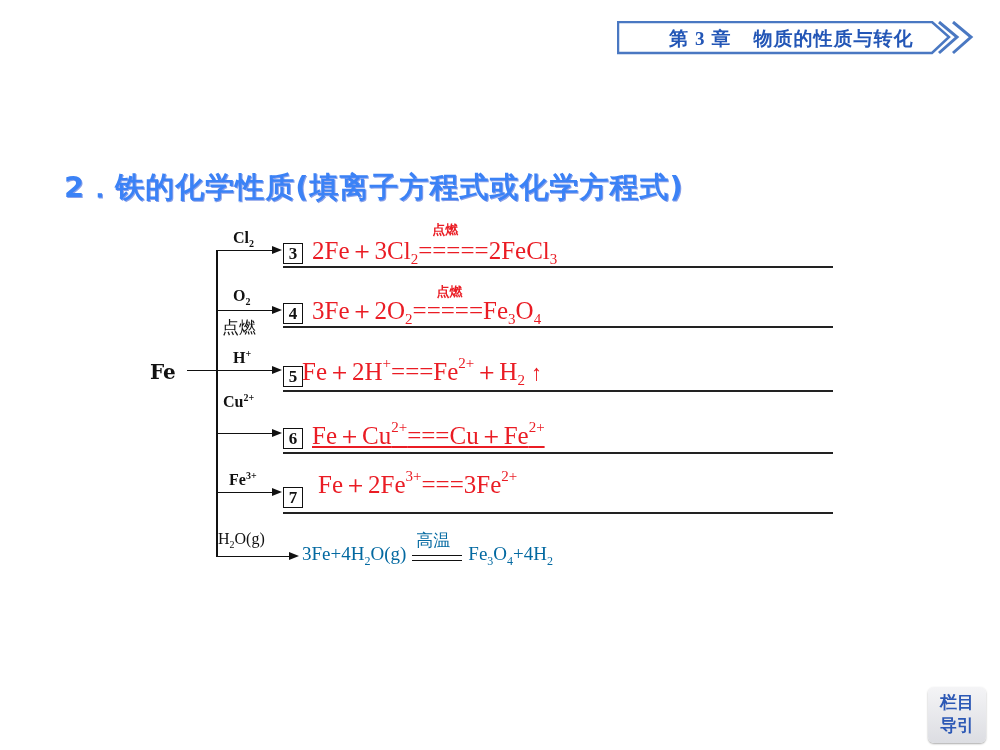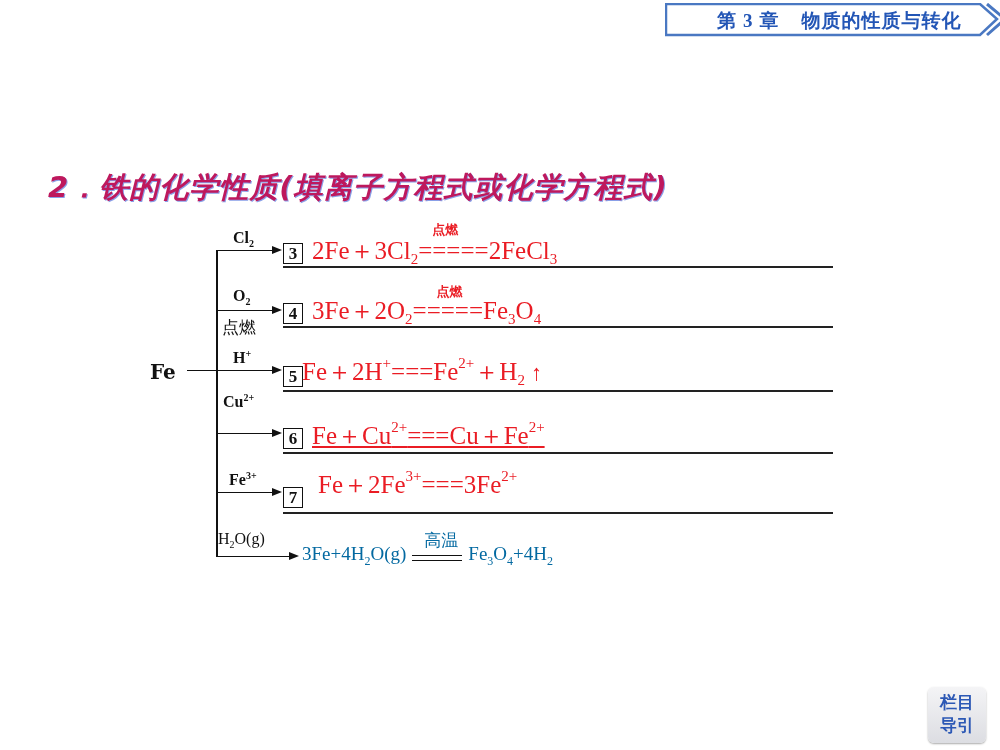--- a/index.html
+++ b/index.html
@@ -4,38 +4,37 @@
   <style>
     html, body { margin: 0; padding: 0; }
     body {
       width: 1000px; height: 750px; position: relative; overflow: hidden;
       background: #ffffff;
       font-family: "DejaVu Serif", "Liberation Serif", serif;
     }
 
     
     .banner {
-      position: absolute; left: 617px; top: 3px; width: 330px; height: 44px; margin-left: 48px;
+      position: absolute; left: 617px; top: 21px; width: 330px; height: 44px;
     }
     .banner svg { position: absolute; left: 0; top: 0; }
     .banner-text {
       position: absolute; left: 52px; top: 5px; font-size: 19px; font-weight: bold;
       color: #2356b6; letter-spacing: 1px; white-space: nowrap;
       font-family: "DejaVu Sans", sans-serif;
     }
     .banner-text .num { font-family: "Liberation Serif", serif; font-weight: bold; margin: 0 6px; }
     .banner-text .gap { display: inline-block; width: 22px; }
 
     
     .section-title {
-      position: absolute; left: 48px; top: 168px; font-size: 29px; font-weight: bold;
-      color: #be185d; white-space: nowrap; font-family: "DejaVu Sans", sans-serif;
+      position: absolute; left: 64px; top: 168px; font-size: 29px; font-weight: bold;
+      color: #3b82f6; white-space: nowrap; font-family: "DejaVu Sans", sans-serif;
       letter-spacing: 1px;
       text-shadow: 1px 1px 0 #8aa0e8;
-      font-style: italic;
     }
 
     
     .fe-label { position: absolute; left: 150px; top: 360px; font-size: 20px; font-weight: bold; color: #111; }
     .vline { position: absolute; left: 216px; top: 250px; width: 2px; height: 307px; background: #111; }
     .hline-fe { position: absolute; left: 187px; top: 370px; width: 30px; height: 1px; background: #111; }
     .branch { position: absolute; height: 1px; background: #111; }
     .arrowhead { position: absolute; width: 0; height: 0; border-top: 4px solid transparent; border-bottom: 4px solid transparent; border-left: 10px solid #111; }
     .reagent { position: absolute; font-size: 16px; color: #111; white-space: nowrap; font-family: "Liberation Serif", serif; }
     .reagent.bold { font-weight: bold; }
@@ -67,21 +66,21 @@
     .eq-black sub { font-size: 12px; }
     .eq-black .equal-sign {
       display: inline-block; position: relative; width: 50px; height: 20px; margin: 0 6px; vertical-align: middle;
     }
     .eq-black .equal-sign .l1, .eq-black .equal-sign .l2 {
       position: absolute; left: 0; width: 50px; height: 1.5px; background: #111;
     }
     .eq-black .equal-sign .l1 { top: 9px; }
     .eq-black .equal-sign .l2 { top: 14px; }
     .eq-black .equal-sign .cond-top {
-      position: absolute; left: 4px; top: -17px; font-size: 17px; font-family: Liberation Serif, serif; white-space: nowrap; margin-left: 8px;
+      position: absolute; left: 4px; top: -17px; font-size: 17px; font-family: Liberation Serif, serif; white-space: nowrap;
     }
 
     
     .nav-btn {
       position: absolute; left: 928px; top: 687px; width: 58px; height: 56px;
       background: linear-gradient(#f4f4f6, #dcdde2); border-radius: 6px;
       box-shadow: 0 1px 2px #aaa;
       color: #2c58b5; font-size: 17px; font-weight: bold; text-align: center;
       font-family: "DejaVu Sans", sans-serif; line-height: 23px; padding-top: 4px; box-sizing: border-box;
     }

